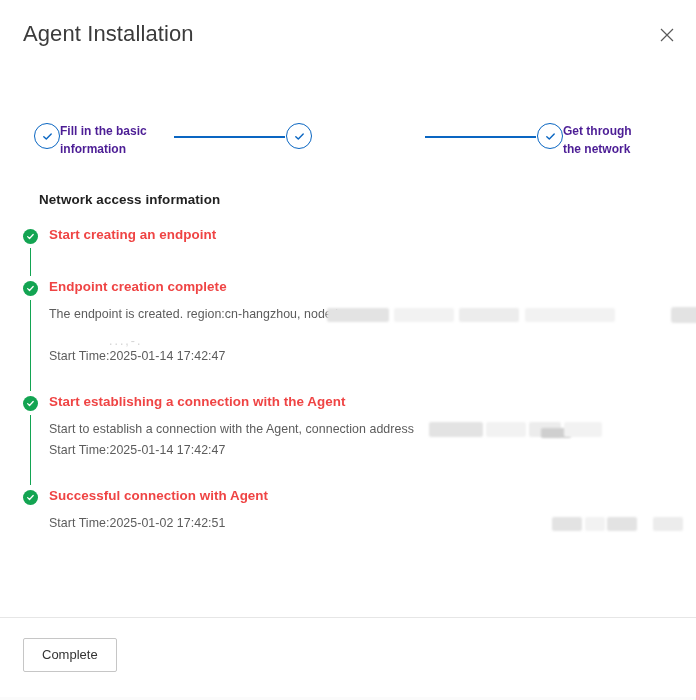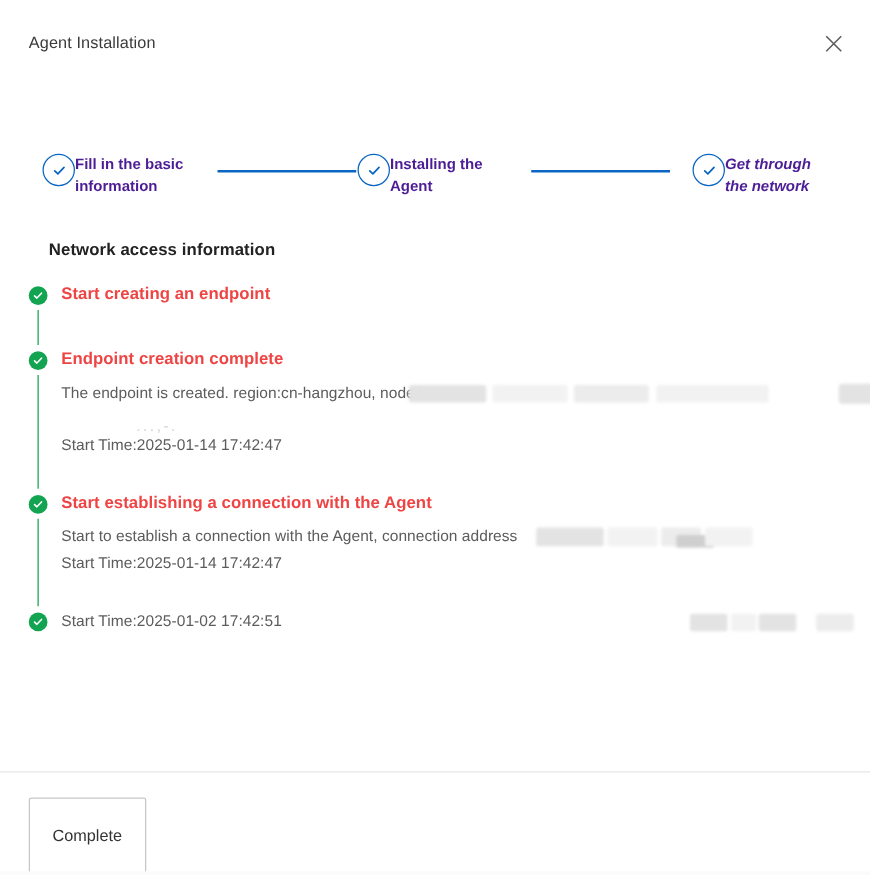--- a/index.html
+++ b/index.html
@@ -29,21 +29,21 @@
   
   .dialog-header {
     position: relative;
     height: 58px;
     flex: 0 0 auto;
   }
   .dialog-title {
     position: absolute;
     left: 23px;
     top: 24px;
-    font-size: 13px;
+    font-size: 22px;
     line-height: 20px;
     color: #3b3b3b;
     font-weight: 400;
     letter-spacing: .1px;
   }
   .close-btn {
     position: absolute;
     right: 18px;
     top: 24px;
     width: 22px;
@@ -63,21 +63,21 @@
     padding: 0 0 0 0;
   }
   .step {
     position: absolute;
     top: 64px;
     display: flex;
     align-items: flex-start;
   }
   .step-1 { left: 34px; }
   .step-2 { left: 286px; }
-  .step-3 { left: 554px; font-style: italic; }
+  .step-3 { left: 537px; }
 
   .step-circle {
     width: 26px;
     height: 26px;
     border-radius: 50%;
     border: 1.4px solid #0a66c2;
     box-sizing: border-box;
     display: flex;
     align-items: center;
     justify-content: center;
@@ -206,21 +206,21 @@
     height: 82px;
     border-top: 1px solid #e6e6e6;
     background: #ffffff;
   }
   .footer-inner {
     padding: 20px 0 0 23px;
   }
   .complete-btn {
     display: inline-block;
     min-width: 88px;
-    padding: 22px 18px;
+    padding: 8px 18px;
     font-size: 13px;
     color: #333333;
     background: #ffffff;
     border: 1px solid #c6c6c6;
     border-radius: 2px;
     cursor: pointer;
     font-family: "Liberation Sans", sans-serif;
     line-height: 16px;
     text-align: left;
   }
@@ -258,21 +258,20 @@
     </div>
 
     <div class="step-line line-1"></div>
 
     <div class="step step-2">
       <div class="step-circle">
         <svg width="13" height="13" viewBox="0 0 14 14" aria-hidden="true">
           <path d="M3 7.2 L5.7 9.8 L11 4.2" stroke="#0a66c2" stroke-width="1.5" fill="none" stroke-linecap="round" stroke-linejoin="round"></path>
         </svg>
       </div>
-      <div class="step-label">Installing the Agent</div>
     </div>
 
     <div class="step-line line-2"></div>
 
     <div class="step step-3">
       <div class="step-circle">
         <svg width="13" height="13" viewBox="0 0 14 14" aria-hidden="true">
           <path d="M3 7.2 L5.7 9.8 L11 4.2" stroke="#0a66c2" stroke-width="1.5" fill="none" stroke-linecap="round" stroke-linejoin="round"></path>
         </svg>
       </div>
@@ -348,20 +347,21 @@
       </div>
 
       <div class="tl-item last">
         <div class="dot">
           <svg width="9" height="9" viewBox="0 0 12 12" aria-hidden="true">
             <path d="M2.2 6.2 L4.7 8.6 L9.6 3.4" stroke="#ffffff" stroke-width="1.7" fill="none" stroke-linecap="round" stroke-linejoin="round"></path>
           </svg>
         </div>
 
         <div class="tl-body">
+          <div class="tl-heading">Successful connection with Agent</div>
           <div class="tl-detail">
             <div class="line">Start Time:2025-01-02 17:42:51</div>
             <span class="redact" style="left:503px; top:4px; width:30px; height:14px;"></span>
             <span class="redact softer" style="left:536px; top:4px; width:20px; height:14px;"></span>
             <span class="redact" style="left:558px; top:4px; width:30px; height:14px;"></span>
             <span class="redact soft" style="left:604px; top:4px; width:30px; height:14px;"></span>
           </div>
         </div>
       </div>
 

